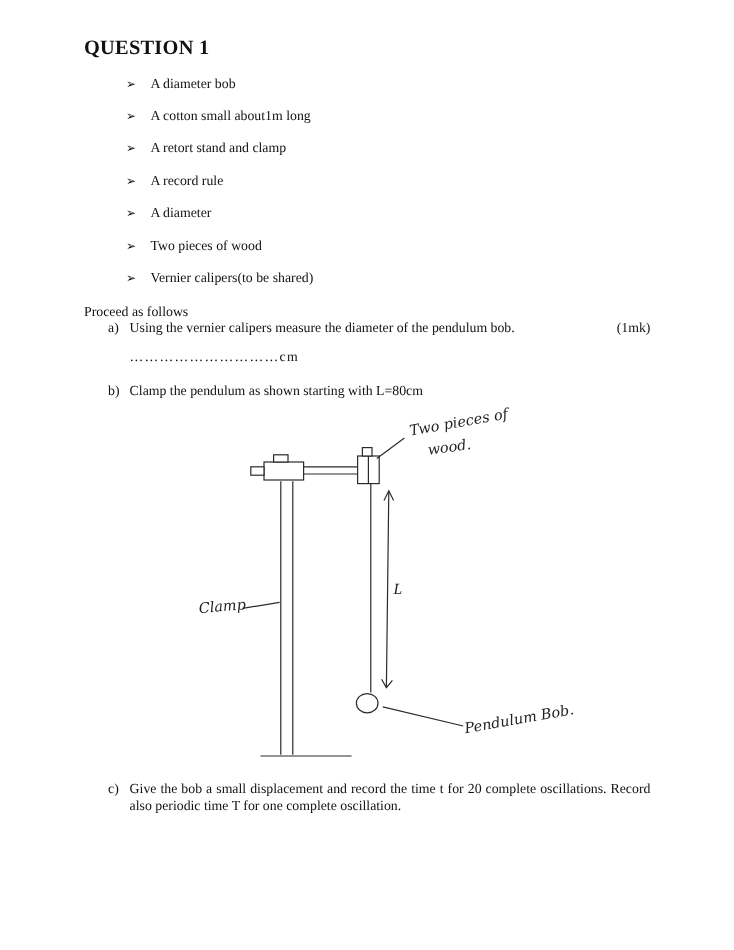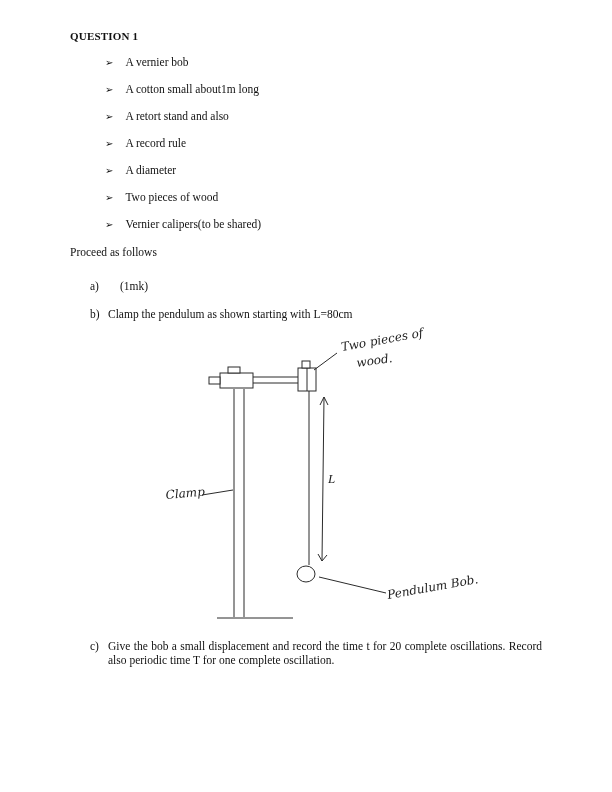--- a/index.html
+++ b/index.html
@@ -4,26 +4,26 @@
 <style>
   * { box-sizing: border-box; }
   html, body { margin: 0; padding: 0; background: #ffffff; }
   .page {
     width: 612px; height: 792px; background: #ffffff;
     font-family: "Liberation Serif", serif;
     font-size: 11.5px; color: #111;
     padding: 30px 70px 0 70px;
     position: relative; overflow: hidden;
   }
-  .q-title { font-size: 11px; font-weight: bold; margin: 0 0 14px 0; letter-spacing: .2px; }
+  .q-title { font-size: 17px; font-weight: bold; margin: 0 0 14px 0; letter-spacing: .2px; }
   .intro { margin: 0 0 12px 0; line-height: 14px; }
   ul.apparatus { list-style: none; margin: 0; padding: 0 0 0 35px; }
   ul.apparatus li { display: flex; gap: 12px; line-height: 13px; margin: 0 0 14px 0; }
   ul.apparatus .marker { font-size: 10px; line-height: 13px; }
-  .proceed { margin: 0 0 20px 0; line-height: 14px; }
+  .proceed { margin: 0 0 0 0; line-height: 14px; }
   .part { margin-left: 20px; display: flex; line-height: 14px; }
   .part .plabel { width: 18px; flex: none; }
   .part .ptext { flex: 1; text-align: justify; }
   .part .pmarks { margin-left: 12px; flex: none; }
   .answer-line { margin: 10px 0 0 38px; line-height: 14px; letter-spacing: 1px; }
   .part-b { margin-top: 14px; }
   .figure { position: relative; left: -70px; width: 612px; height: 296px; margin-top: 6px; }
   .figure svg { display: block; }
   .hand { font-family: "DejaVu Serif", serif; font-style: italic; font-size: 12px; fill: #222; }
   .dim-label { font-family: "Liberation Serif", serif; font-style: italic; font-size: 13px; fill: #222; }
@@ -36,29 +36,29 @@
 <body>
 
 <div class="page">
 
   <h1 class="q-title">QUESTION 1</h1>
 
 
   <ul class="apparatus">
     <li>
       <span class="marker">➢</span>
-      <span>A vernier bob</span>
+      <span>A diameter bob</span>
     </li>
     <li>
       <span class="marker">➢</span>
       <span>A cotton small about1m long</span>
     </li>
     <li>
       <span class="marker">➢</span>
-      <span>A retort stand and also</span>
+      <span>A retort stand and clamp</span>
     </li>
     <li>
       <span class="marker">➢</span>
       <span>A record rule</span>
     </li>
     <li>
       <span class="marker">➢</span>
       <span>A diameter</span>
     </li>
     <li>
@@ -68,23 +68,25 @@
     <li>
       <span class="marker">➢</span>
       <span>Vernier calipers(to be shared)</span>
     </li>
   </ul>
 
   <p class="proceed">Proceed as follows</p>
 
   <div class="part">
     <span class="plabel">a)</span>
+    <span class="ptext">Using the vernier calipers measure the diameter of the pendulum bob.</span>
     <span class="pmarks">(1mk)</span>
   </div>
 
+  <p class="answer-line">…………………………cm</p>
 
   <div class="part part-b">
     <span class="plabel">b)</span>
     <span class="ptext">Clamp the pendulum as shown starting with L=80cm</span>
   </div>
 
   <div class="figure">
     <svg width="612" height="296" viewBox="0 0 612 296">
 
       <line class="draw" x1="234" y1="62" x2="234" y2="290"></line>

